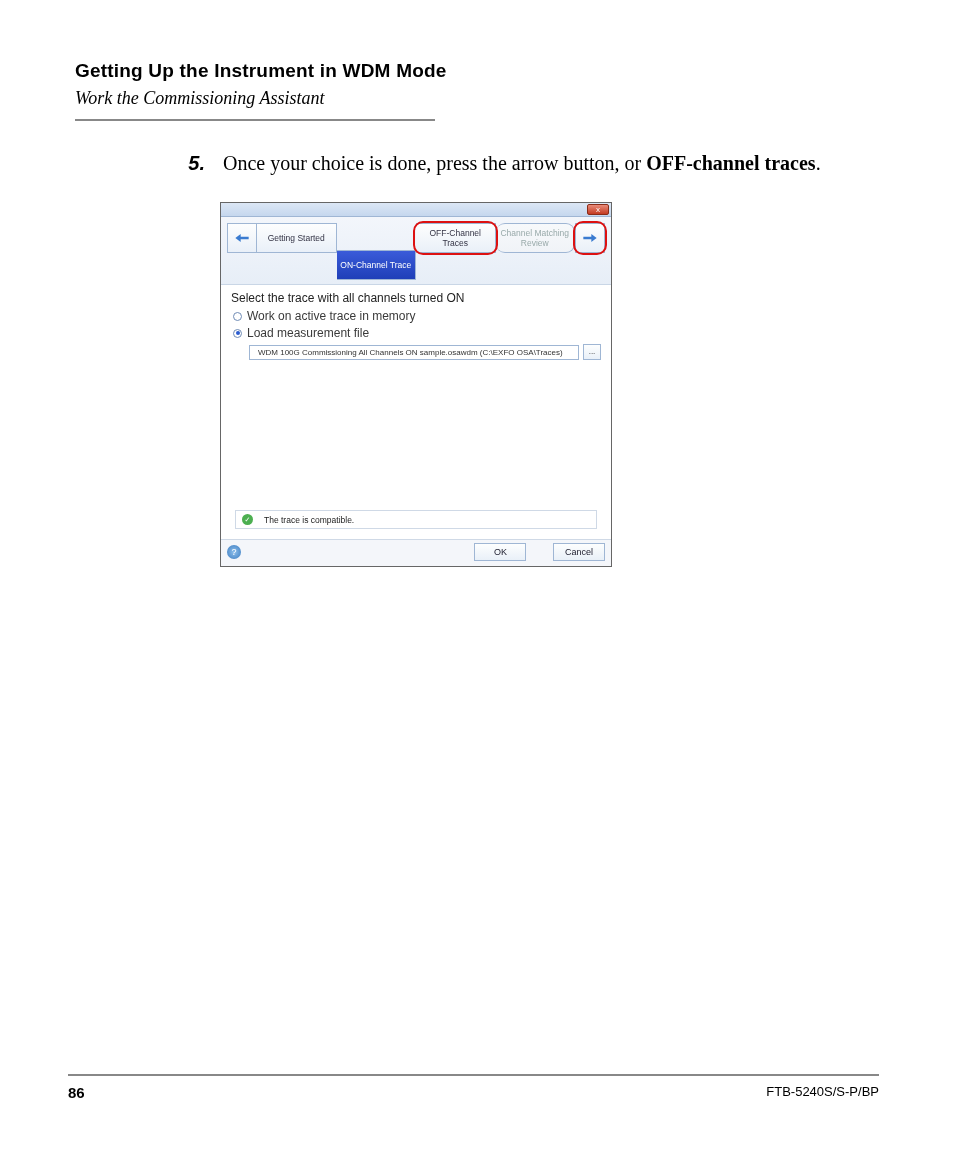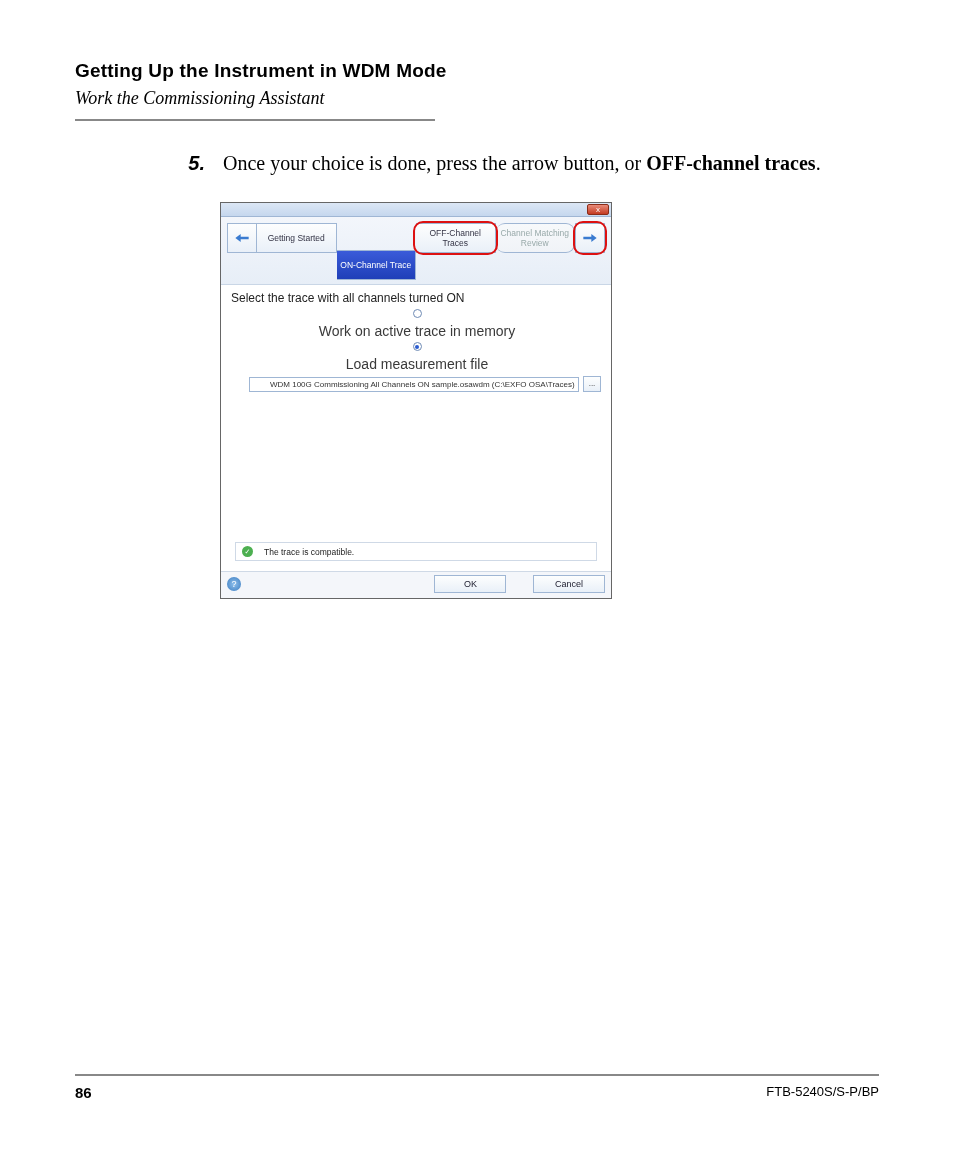--- a/index.html
+++ b/index.html
@@ -21,33 +21,33 @@
   .nav-arrow { width: 30px; }
   .nav-arrow svg { width: 16px; height: 12px; }
   .nav-tab { flex: 1; border-left: none; text-align: center; padding: 0 2px; }
   .nav-tab:first-of-type { border-left: 1px solid #9fb6d4; }
   .nav-tab.active { background: linear-gradient(#3a5bd9,#1f3fb8); color: #fff; margin-top: 27px; }
   .nav-tab.faded { color: #9aa; background: linear-gradient(#f7f9fb,#f0f3f7); border-radius: 9px; }
   .hl { position: relative; }
   .hl::after { content: ""; position: absolute; inset: -3px; border: 2.5px solid #d11; border-radius: 10px; pointer-events: none; }
   .dlg-body { padding: 6px 10px 4px 10px; min-height: 190px; }
   .instr { font-size: 12px; margin-bottom: 4px; }
-  .radio-row { display: flex; align-items: center; gap: 5px; font-size: 14px; margin: 3px 0 3px 2px; color: #3a3a3a; flex-direction: column; }
+  .radio-row { display: flex; align-items: center; gap: 5px; font-size: 12px; margin: 3px 0 3px 2px; color: #3a3a3a; }
   .radio { width: 9px; height: 9px; border: 1px solid #6f8bb5; border-radius: 50%; display: inline-flex; align-items: center; justify-content: center; background: #fff; }
   .radio.sel::after { content: ""; width: 4px; height: 4px; border-radius: 50%; background: #2a5bd0; }
   .file-row { display: flex; gap: 4px; margin: 4px 0 0 18px; align-items: center; }
-  .file-field { flex: 1; border: 1px solid #9fb6d4; background: #fff; padding: 2px 20px; font-size: 8px; color: #333; white-space: nowrap; overflow: hidden; }
+  .file-field { flex: 1; border: 1px solid #9fb6d4; background: #fff; padding: 2px 8px; font-size: 8px; color: #333; white-space: nowrap; overflow: hidden; }
   .browse { width: 18px; height: 16px; border: 1px solid #9fb6d4; background: linear-gradient(#fdfefe,#e9f0f8); font-size: 8px; text-align: center; line-height: 14px; }
   .status-row { display: flex; align-items: center; gap: 11px; border: 1px solid #cfd9e6; padding: 3px 6px; margin: 150px 4px 6px 4px; font-size: 8.5px; background: #fff; }
   .ok-ico { width: 11px; height: 11px; border-radius: 50%; background: #4caf50; display: inline-flex; align-items: center; justify-content: center; color: #fff; font-size: 7px; }
   .dlg-footer { display: flex; justify-content: space-between; align-items: center; padding: 3px 6px 5px 6px; border-top: 1px solid #cfd9e6; background: #f4f6fa; }
   .help-ico { width: 14px; height: 14px; border-radius: 50%; background: radial-gradient(#8fc0ec,#3a7bc0); color: #fff; font-size: 9px; display: inline-flex; align-items: center; justify-content: center; }
-  .btn { width: 72px; height: 18px; border: 1px solid #9fb6d4; background: linear-gradient(#fdfefe,#e9f0f8); font-size: 9px; display: inline-flex; align-items: center; justify-content: center; color: #223; }
+  .btn { width: 52px; height: 18px; border: 1px solid #9fb6d4; background: linear-gradient(#fdfefe,#e9f0f8); font-size: 9px; display: inline-flex; align-items: center; justify-content: center; color: #223; }
   .btn + .btn { margin-left: 24px; }
-  .footer { position: absolute; left: 75px; right: 75px; bottom: 58px; }
+  .footer { position: absolute; left: 68px; right: 75px; bottom: 58px; }
   .foot-rule { border: none; border-top: 2px solid #888; margin-bottom: 8px; }
   .foot-row { display: flex; justify-content: space-between; font-size: 15px; }
   .foot-page { font-family: Arial, Helvetica, sans-serif; font-weight: 700; }
   .foot-model { font-family: Arial, Helvetica, sans-serif; font-size: 13px; }
 </style>
 </head>
 <body>
 
 <div class="page">
   <div class="hdr-title">Getting Up the Instrument in WDM Mode</div>

